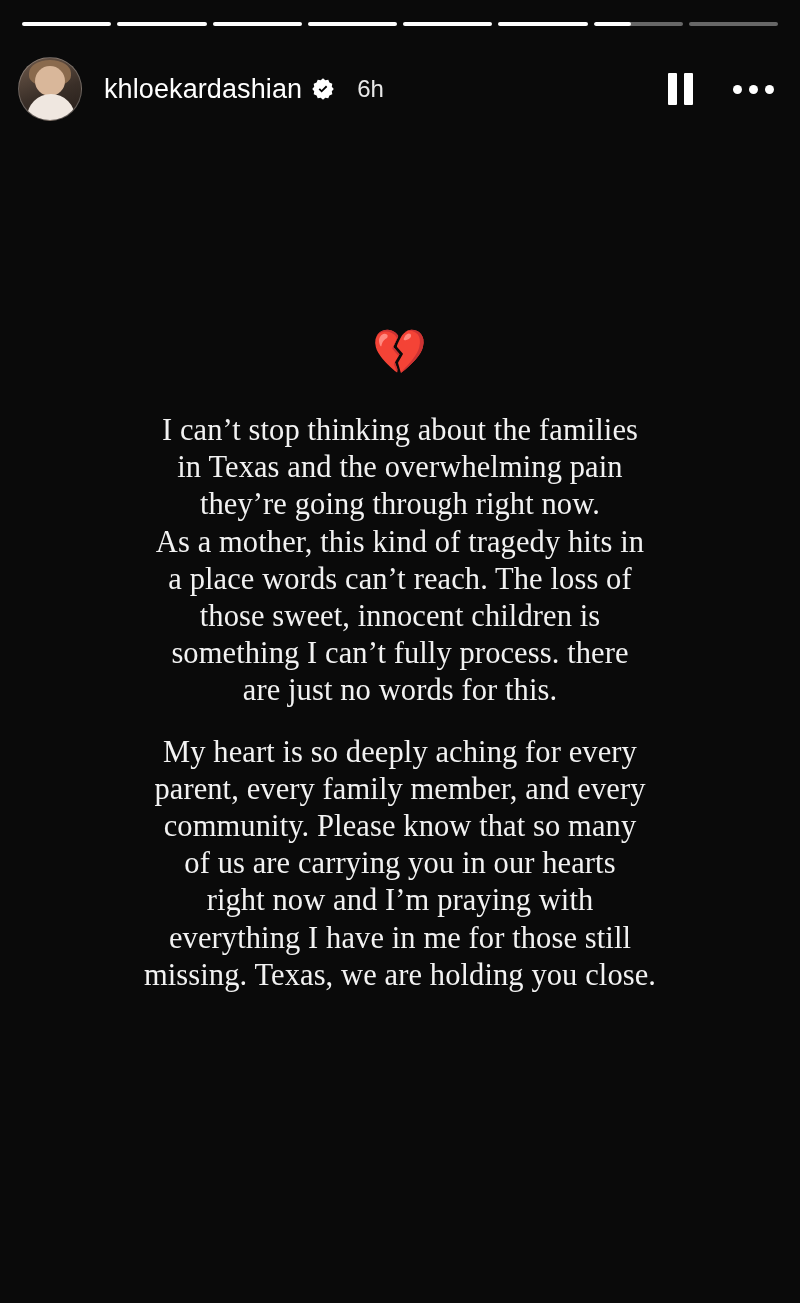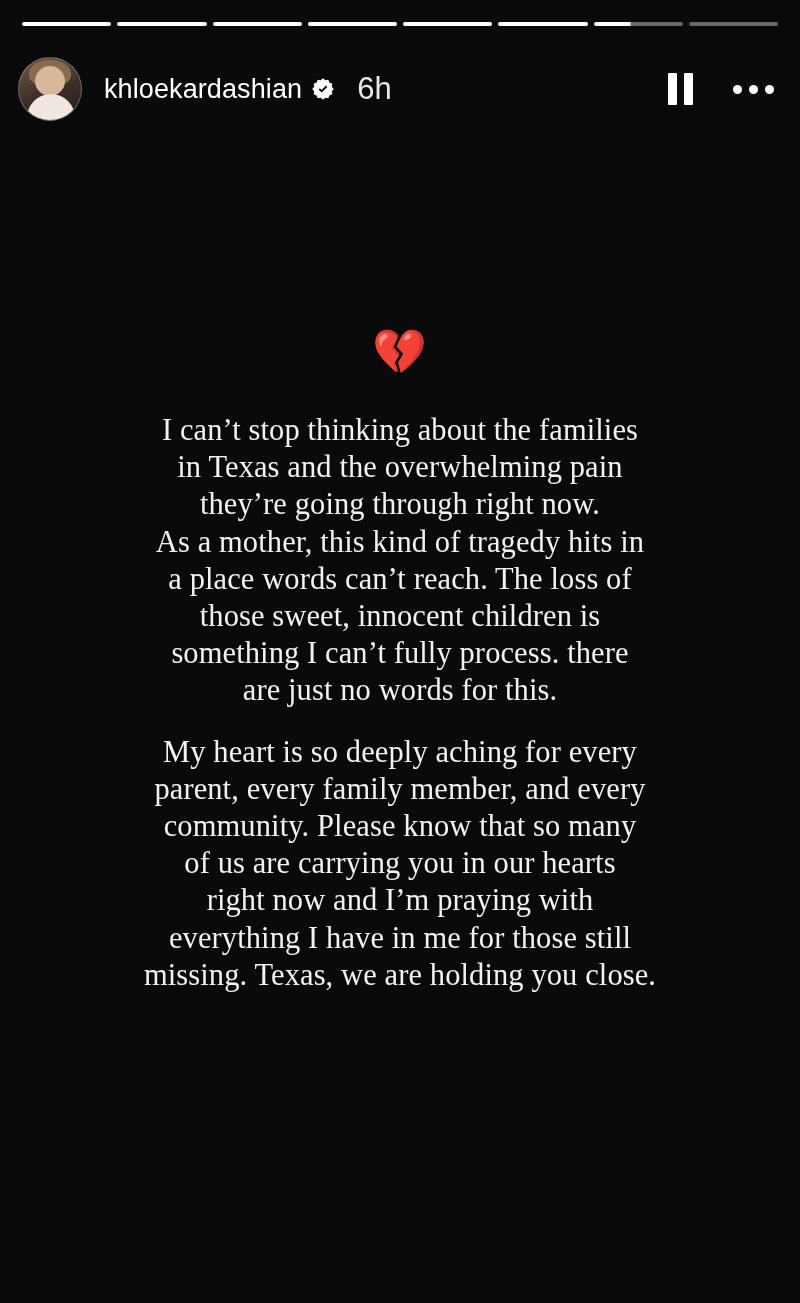--- a/index.html
+++ b/index.html
@@ -104,21 +104,21 @@
   .verified {
     margin-left: 9px;
     width: 24px;
     height: 24px;
     flex: 0 0 auto;
     display: inline-block;
   }
   .timestamp {
     margin-left: 22px;
     color: #e8e8e8;
-    font-size: 31px;
+    font-size: 24px;
     font-weight: 400;
   }
   .header-actions {
     margin-left: auto;
     display: flex;
     align-items: center;
     gap: 40px;
     padding-right: 8px;
   }
   .pause-icon {

